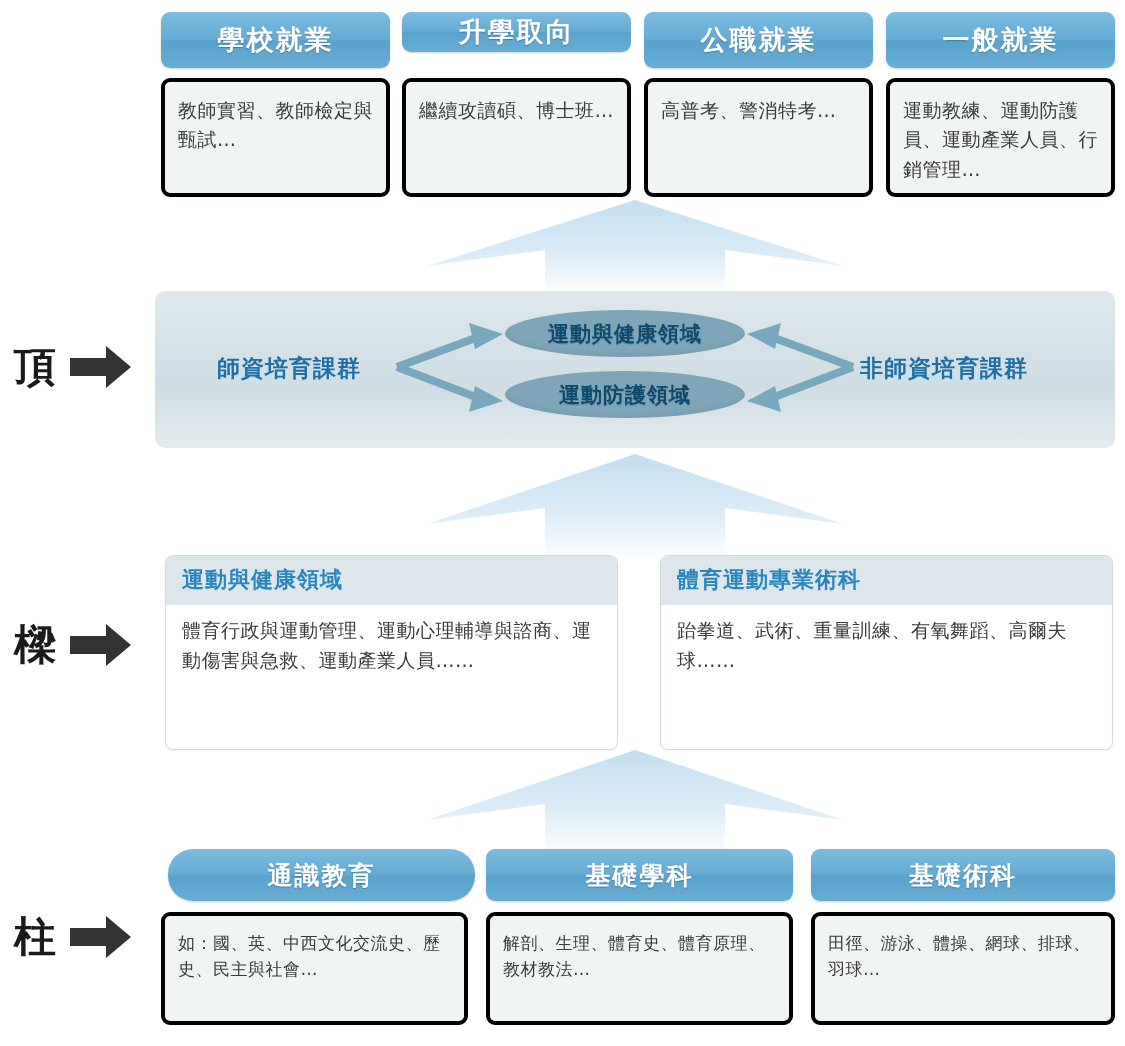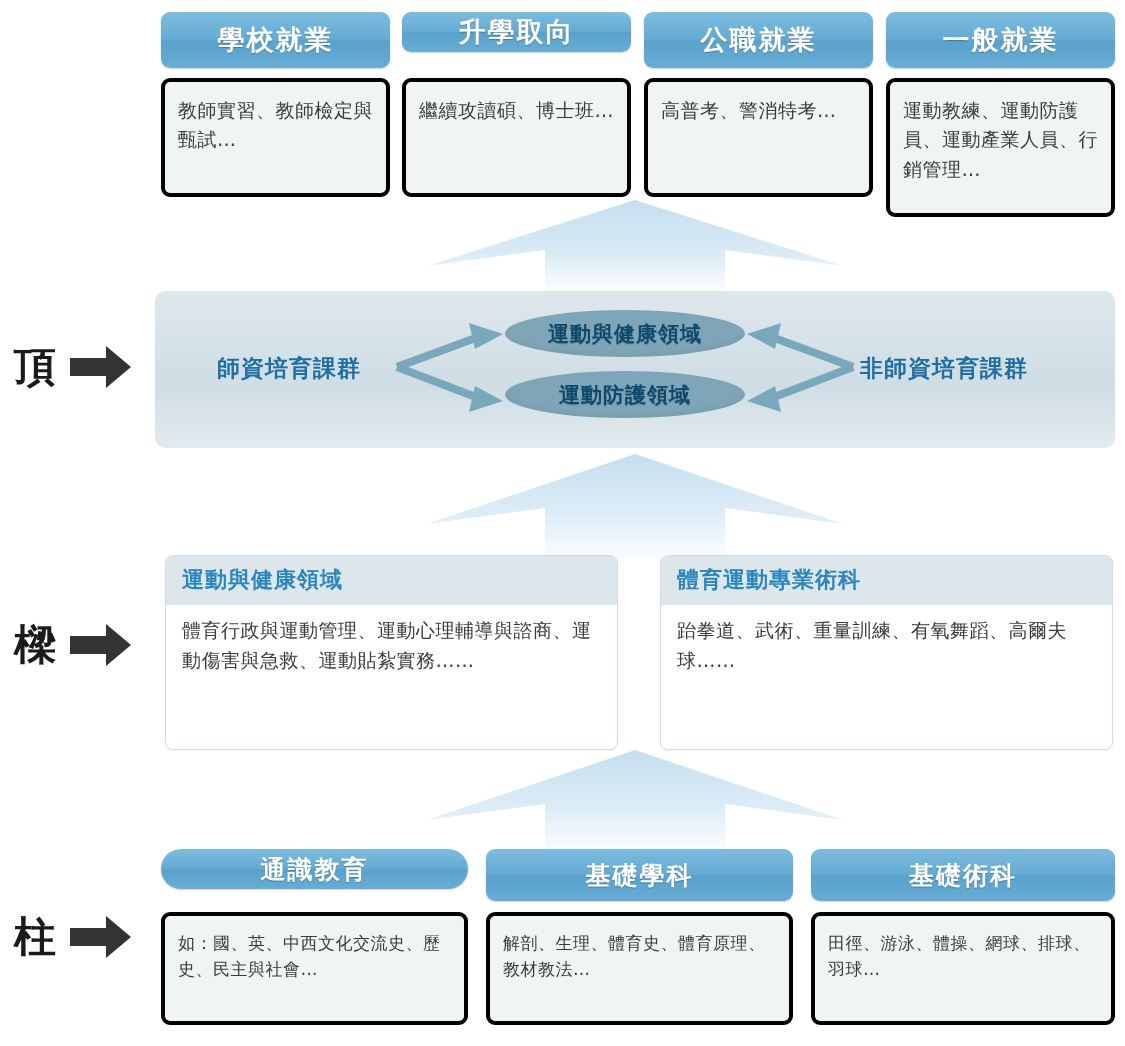--- a/index.html
+++ b/index.html
@@ -150,21 +150,21 @@
     <div class="cap" style="left:644px; top:12px; width:229px; height:56px; font-size:27px;">
       <span>公職就業</span>
     </div>
     <div class="body-box" style="left:644px; top:78px; width:229px; height:119px; font-size:19px;">
       <span>高普考、警消特考…</span>
     </div>
 
     <div class="cap" style="left:886px; top:12px; width:229px; height:56px; font-size:27px;">
       <span>一般就業</span>
     </div>
-    <div class="body-box" style="left:886px; top:78px; width:229px; height:139px; font-size:19px;">
+    <div class="body-box" style="left:886px; top:78px; width:229px; height:119px; font-size:19px;">
       <span>運動教練、運動防護員、運動產業人員、行銷管理…</span>
     </div>
   </div>
 
   <svg class="big-arrow" style="left:425px; top:198px;" width="420" height="96" viewBox="0 0 420 96">
     <defs>
       <linearGradient id="gradA" x1="0" y1="0" x2="0" y2="1">
         <stop offset="0%" stop-color="#c4dff0"></stop>
         <stop offset="55%" stop-color="#d8eaf6"></stop>
         <stop offset="100%" stop-color="#ffffff"></stop>
@@ -211,21 +211,21 @@
         <stop offset="55%" stop-color="#dcecf7"></stop>
         <stop offset="100%" stop-color="#ffffff"></stop>
       </linearGradient>
     </defs>
     <path d="M210 2 L418 72 L300 56 L300 110 L120 110 L120 56 L2 72 Z" fill="url(#gradB)"></path>
   </svg>
 
   <div>
     <div class="beam-card" style="left:165px; top:555px; width:453px; height:195px;">
       <div class="beam-head">運動與健康領域</div>
-      <div class="beam-body">體育行政與運動管理、運動心理輔導與諮商、運動傷害與急救、運動貼紮實務……</div>
+      <div class="beam-body">體育行政與運動管理、運動心理輔導與諮商、運動傷害與急救、運動產業人員……</div>
     </div>
 
     <div class="beam-card" style="left:660px; top:555px; width:453px; height:195px;">
       <div class="beam-head">體育運動專業術科</div>
       <div class="beam-body">跆拳道、武術、重量訓練、有氧舞蹈、高爾夫球……</div>
     </div>
   </div>
 
   <svg class="big-arrow" style="left:425px; top:748px;" width="420" height="108" viewBox="0 0 420 108">
     <defs>
@@ -233,21 +233,21 @@
         <stop offset="0%" stop-color="#c4dff0"></stop>
         <stop offset="55%" stop-color="#dcecf7"></stop>
         <stop offset="100%" stop-color="#ffffff"></stop>
       </linearGradient>
     </defs>
     <path d="M210 2 L418 72 L300 56 L300 108 L120 108 L120 56 L2 72 Z" fill="url(#gradC)"></path>
   </svg>
 
   <div>
 
-    <div class="cap" style="left:161px; top:849px; width:307px; height:40px; font-size:25px;border-radius:25px;">
+    <div class="cap" style="left:168px; top:849px; width:307px; height:52px; font-size:25px;border-radius:25px;">
       <span>通識教育</span>
     </div>
     <div class="body-box" style="left:161px; top:912px; width:307px; height:113px; font-size:17px;">
       <span>如：國、英、中西文化交流史、歷史、民主與社會…</span>
     </div>
 
     <div class="cap" style="left:486px; top:849px; width:307px; height:52px; font-size:25px;">
       <span>基礎學科</span>
     </div>
     <div class="body-box" style="left:486px; top:912px; width:307px; height:113px; font-size:17px;">

